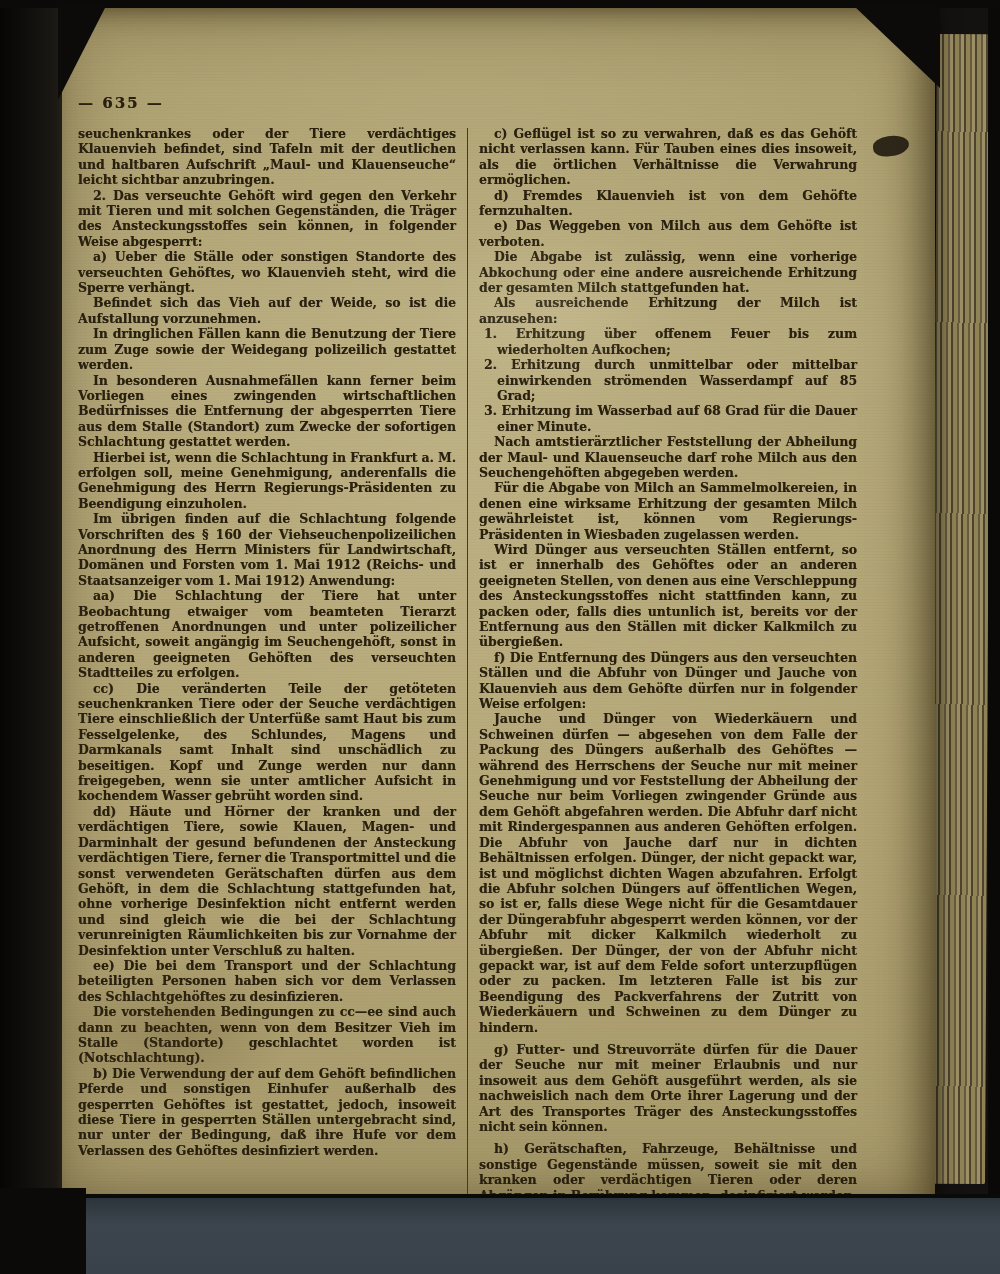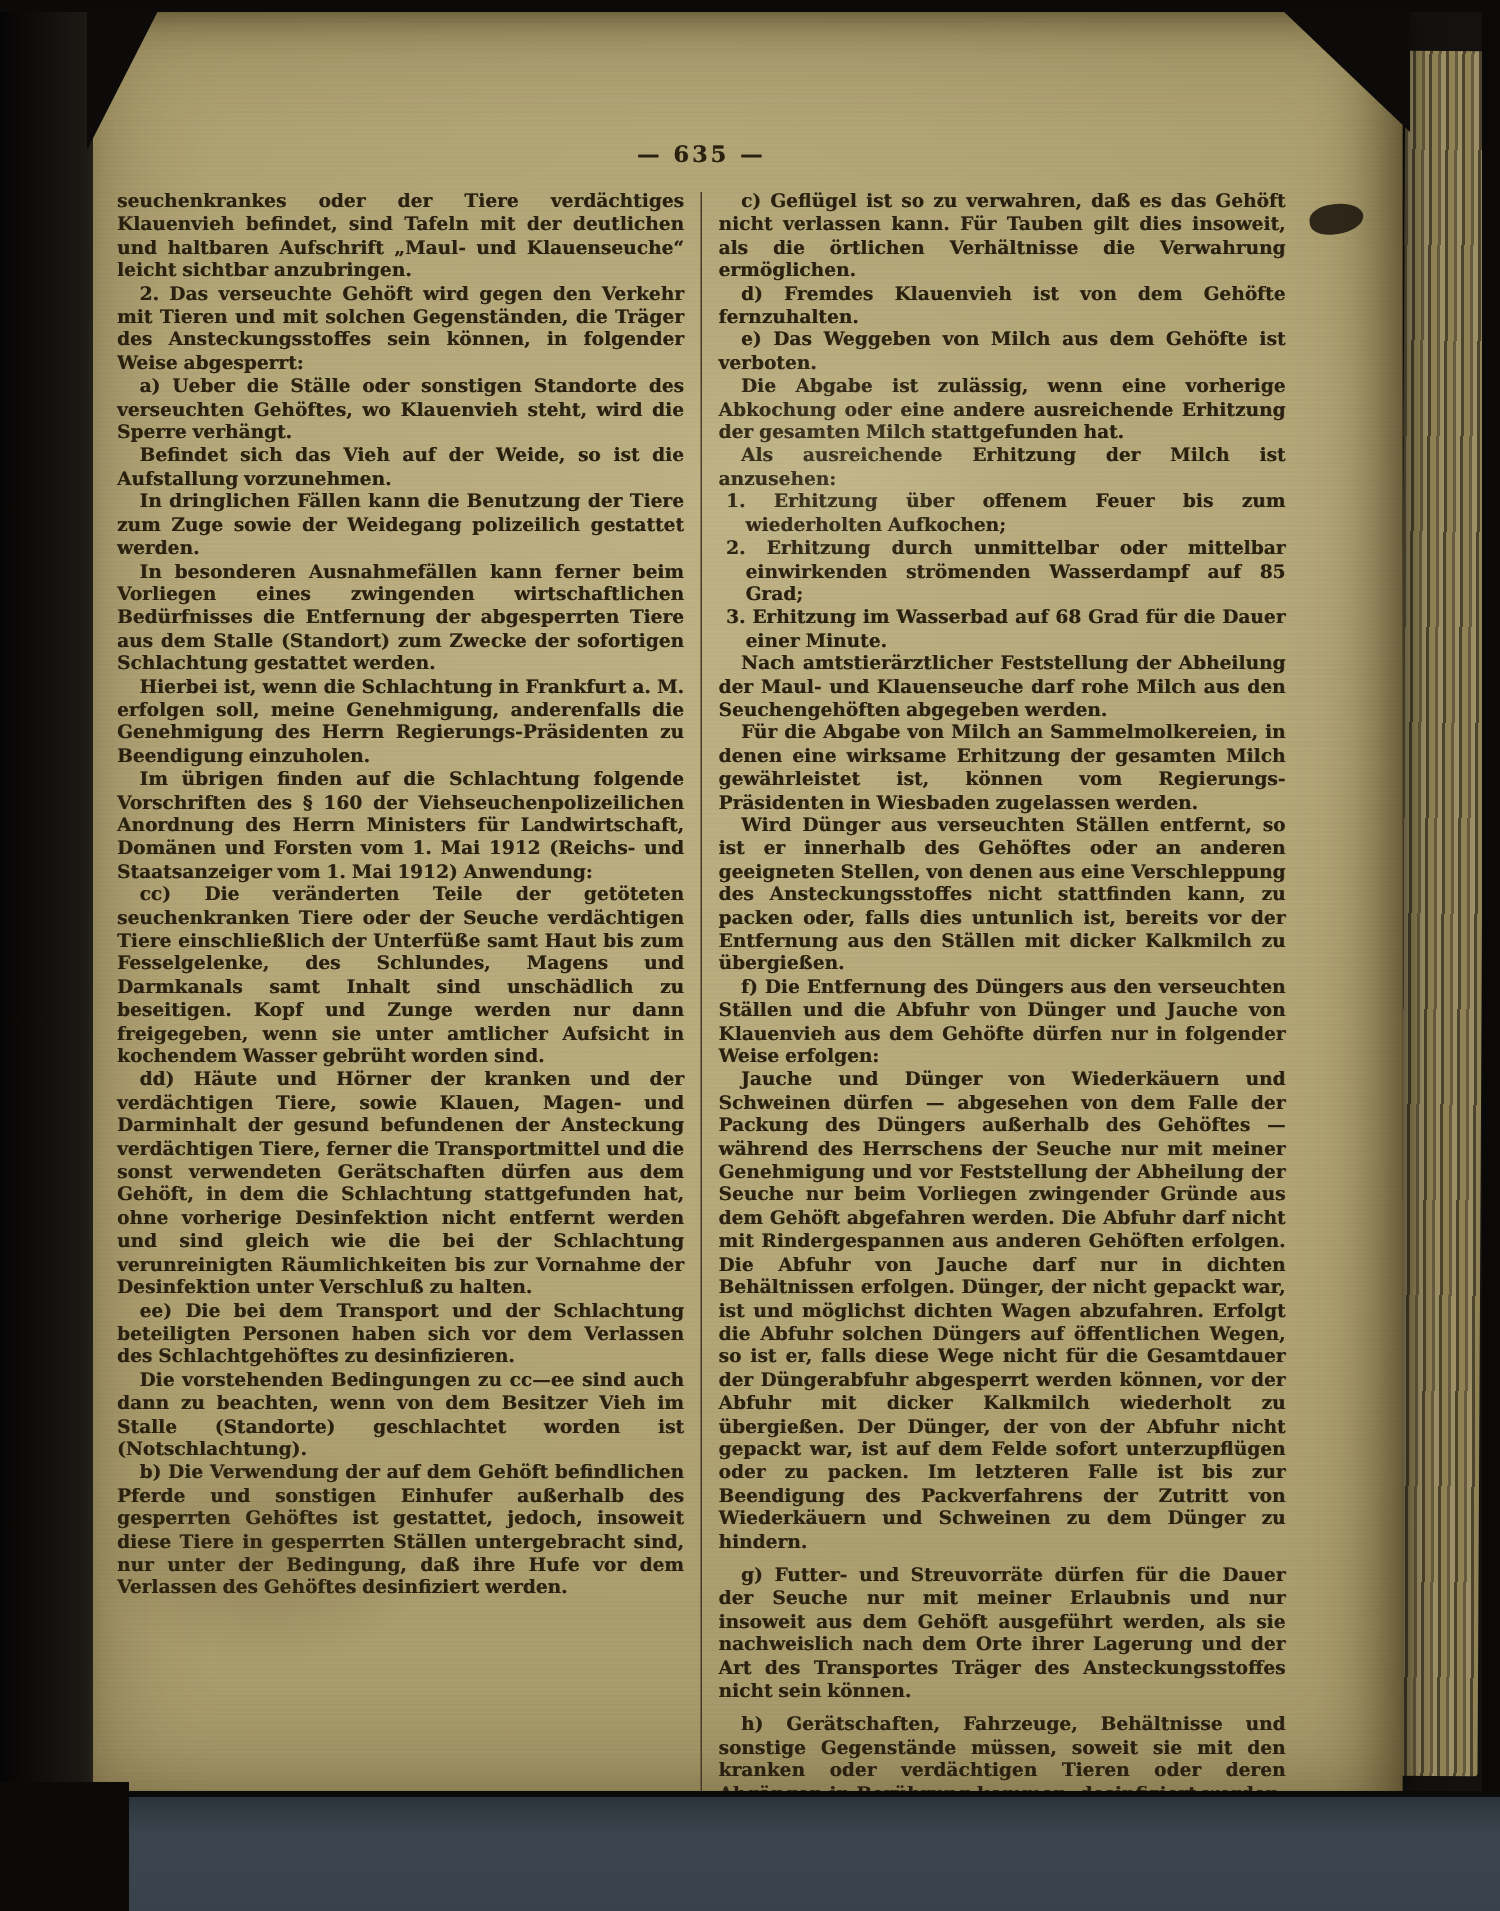--- a/index.html
+++ b/index.html
@@ -45,21 +45,21 @@
       0 0 20px rgba(0,0,0,0.75);
   }
   .stain-a{position:absolute;left:60px;top:960px;width:230px;height:150px;z-index:2;pointer-events:none;
     background:radial-gradient(closest-side, rgba(70,54,22,0.22), rgba(70,54,22,0));}
   .stain-b{position:absolute;left:430px;top:220px;width:260px;height:180px;z-index:2;pointer-events:none;
     background:radial-gradient(closest-side, rgba(255,246,212,0.12), rgba(255,246,212,0));}
   .ink-blot{position:absolute;right:26px;top:128px;width:36px;height:20px;background:#1c170e;
     border-radius:48% 52% 55% 45%;opacity:.88;transform:rotate(-7deg);}
   
   .page-header{
-    text-align:center;font-weight:bold;font-size:15px;color:var(--ink);
+    font-weight:bold;font-size:15px;color:var(--ink);
     letter-spacing:2px;margin:0 0 14px 0;
     text-shadow:0.3px 0.2px 0 rgba(40,30,15,0.6);
   }
   .columns{display:flex;align-items:stretch;}
   .column{
     width:378px;flex:0 0 378px;
     font-size:12.4px;line-height:15.4px;font-weight:bold;color:var(--ink);
     text-align:justify;hyphens:auto;-webkit-hyphens:auto;
     text-shadow:0.3px 0.2px 0 rgba(40,30,15,0.55);
     word-spacing:-0.4px;
@@ -84,29 +84,30 @@
     <div class="columns">
       <div class="column">
           <p class="para noindent">seuchenkrankes oder der Tiere verdächtiges Klauenvieh befindet, sind Tafeln mit der deutlichen und haltbaren Aufschrift „Maul- und Klauenseuche“ leicht sichtbar anzubringen.</p>
           <p class="para indent">2. Das verseuchte Gehöft wird gegen den Verkehr mit Tieren und mit solchen Gegenständen, die Träger des Ansteckungsstoffes sein können, in folgender Weise abgesperrt:</p>
           <p class="para indent">a) Ueber die Ställe oder sonstigen Standorte des verseuchten Gehöftes, wo Klauenvieh steht, wird die Sperre verhängt.</p>
           <p class="para indent">Befindet sich das Vieh auf der Weide, so ist die Aufstallung vorzunehmen.</p>
           <p class="para indent">In dringlichen Fällen kann die Benutzung der Tiere zum Zuge sowie der Weidegang polizeilich gestattet werden.</p>
           <p class="para indent">In besonderen Ausnahmefällen kann ferner beim Vorliegen eines zwingenden wirtschaftlichen Bedürfnisses die Entfernung der abgesperrten Tiere aus dem Stalle (Standort) zum Zwecke der sofortigen Schlachtung gestattet werden.</p>
           <p class="para indent">Hierbei ist, wenn die Schlachtung in Frankfurt a. M. erfolgen soll, meine Genehmigung, anderenfalls die Genehmigung des Herrn Regierungs-Präsidenten zu Beendigung einzuholen.</p>
           <p class="para indent">Im übrigen finden auf die Schlachtung folgende Vorschriften des § 160 der Viehseuchenpolizeilichen Anordnung des Herrn Ministers für Landwirtschaft, Domänen und Forsten vom 1. Mai 1912 (Reichs- und Staatsanzeiger vom 1. Mai 1912) Anwendung:</p>
+          <p class="para indent">aa) Die Schlachtung der Tiere hat unter Beobachtung etwaiger vom beamteten Tierarzt getroffenen Anordnungen und unter polizeilicher Aufsicht, soweit angängig im Seuchengehöft, sonst in anderen geeigneten Gehöften des verseuchten Stadtteiles zu erfolgen.</p>
           <p class="para indent">cc) Die veränderten Teile der getöteten seuchenkranken Tiere oder der Seuche verdächtigen Tiere einschließlich der Unterfüße samt Haut bis zum Fesselgelenke, des Schlundes, Magens und Darmkanals samt Inhalt sind unschädlich zu beseitigen. Kopf und Zunge werden nur dann freigegeben, wenn sie unter amtlicher Aufsicht in kochendem Wasser gebrüht worden sind.</p>
           <p class="para indent">dd) Häute und Hörner der kranken und der verdächtigen Tiere, sowie Klauen, Magen- und Darminhalt der gesund befundenen der Ansteckung verdächtigen Tiere, ferner die Transportmittel und die sonst verwendeten Gerätschaften dürfen aus dem Gehöft, in dem die Schlachtung stattgefunden hat, ohne vorherige Desinfektion nicht entfernt werden und sind gleich wie die bei der Schlachtung verunreinigten Räumlichkeiten bis zur Vornahme der Desinfektion unter Verschluß zu halten.</p>
           <p class="para indent">ee) Die bei dem Transport und der Schlachtung beteiligten Personen haben sich vor dem Verlassen des Schlachtgehöftes zu desinfizieren.</p>
           <p class="para indent">Die vorstehenden Bedingungen zu cc—ee sind auch dann zu beachten, wenn von dem Besitzer Vieh im Stalle (Standorte) geschlachtet worden ist (Notschlachtung).</p>
           <p class="para indent">b) Die Verwendung der auf dem Gehöft befindlichen Pferde und sonstigen Einhufer außerhalb des gesperrten Gehöftes ist gestattet, jedoch, insoweit diese Tiere in gesperrten Ställen untergebracht sind, nur unter der Bedingung, daß ihre Hufe vor dem Verlassen des Gehöftes desinfiziert werden.</p>
         </div>
       <div class="divider"></div>
       <div class="column">
-          <p class="para indent">c) Geflügel ist so zu verwahren, daß es das Gehöft nicht verlassen kann. Für Tauben gilt dies insoweit, als die örtlichen Verhältnisse die Verwahrung ermöglichen.</p>
+          <p class="para indent">c) Geflügel ist so zu verwahren, daß es das Gehöft nicht verlassen kann. Für Tauben eines dies insoweit, als die örtlichen Verhältnisse die Verwahrung ermöglichen.</p>
           <p class="para indent">d) Fremdes Klauenvieh ist von dem Gehöfte fernzuhalten.</p>
           <p class="para indent">e) Das Weggeben von Milch aus dem Gehöfte ist verboten.</p>
           <p class="para indent">Die Abgabe ist zulässig, wenn eine vorherige Abkochung oder eine andere ausreichende Erhitzung der gesamten Milch stattgefunden hat.</p>
           <p class="para indent">Als ausreichende Erhitzung der Milch ist anzusehen:</p>
           <p class="para hang">1. Erhitzung über offenem Feuer bis zum wiederholten Aufkochen;</p>
           <p class="para hang">2. Erhitzung durch unmittelbar oder mittelbar einwirkenden strömenden Wasserdampf auf 85 Grad;</p>
           <p class="para hang">3. Erhitzung im Wasserbad auf 68 Grad für die Dauer einer Minute.</p>
           <p class="para indent">Nach amtstierärztlicher Feststellung der Abheilung der Maul- und Klauenseuche darf rohe Milch aus den Seuchengehöften abgegeben werden.</p>
           <p class="para indent">Für die Abgabe von Milch an Sammelmolkereien, in denen eine wirksame Erhitzung der gesamten Milch gewährleistet ist, können vom Regierungs-Präsidenten in Wiesbaden zugelassen werden.</p>
           <p class="para indent">Wird Dünger aus verseuchten Ställen entfernt, so ist er innerhalb des Gehöftes oder an anderen geeigneten Stellen, von denen aus eine Verschleppung des Ansteckungsstoffes nicht stattfinden kann, zu packen oder, falls dies untunlich ist, bereits vor der Entfernung aus den Ställen mit dicker Kalkmilch zu übergießen.</p>

